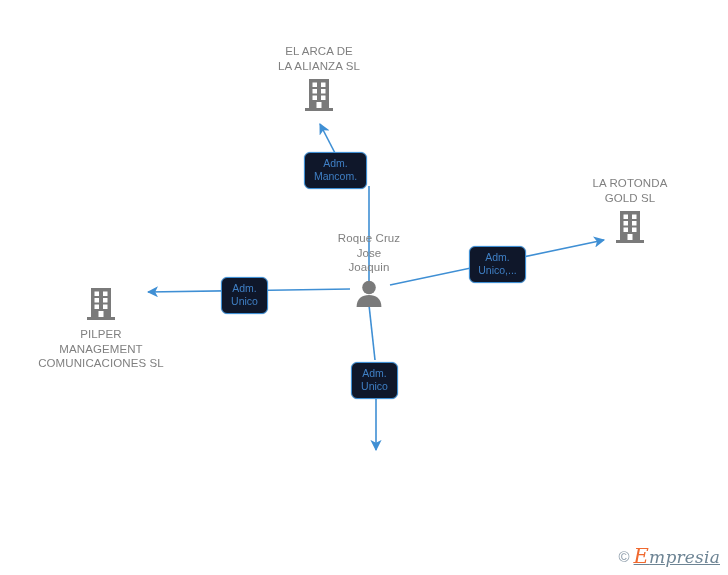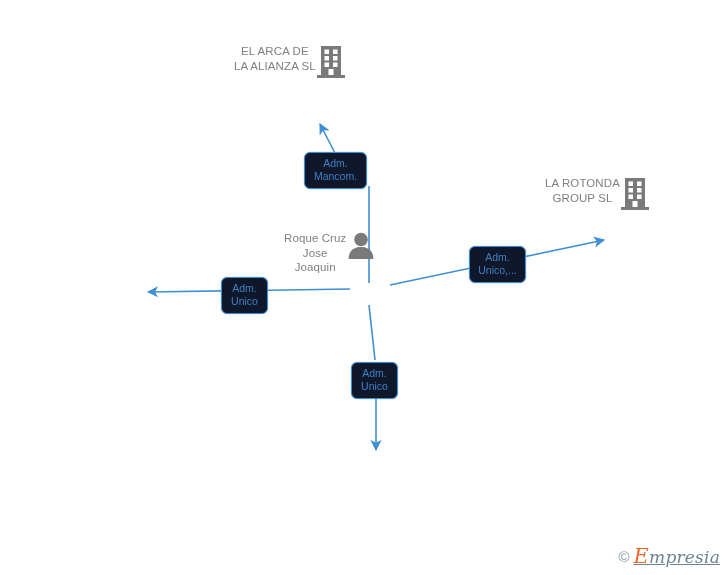--- a/index.html
+++ b/index.html
@@ -22,22 +22,22 @@
     left: 0;
     top: 0;
     width: 728px;
     height: 575px;
   }
 
   
   .node {
     position: absolute;
     display: flex;
-    flex-direction: row;
-    align-items: flex-start;
+    flex-direction: column;
+    align-items: center;
     width: 170px;
     z-index: 3;
   }
   .node-label {
     color: #808080;
     font-size: 11.5px;
     line-height: 14.5px;
     text-align: center;
     white-space: pre-line;
     letter-spacing: 0.1px;
@@ -136,34 +136,50 @@
       <rect x="17" y="12" width="4.5" height="4.5" fill="#ffffff"></rect>
       <rect x="8.5" y="18.5" width="4.5" height="4.5" fill="#ffffff"></rect>
       <rect x="17" y="18.5" width="4.5" height="4.5" fill="#ffffff"></rect>
       <rect x="12.5" y="25" width="5" height="6" fill="#ffffff"></rect>
       <rect x="1" y="31" width="28" height="3" fill="#7a7a7a"></rect>
     </svg>
   </div>
 
   <div class="node" style="left:545px; top:176px;">
     <div class="node-label above">LA ROTONDA
-GROUP SL</div>
+GOLD SL</div>
     <svg class="bldg" width="30" height="36" viewBox="0 0 30 36">
       <rect x="5" y="2" width="20" height="29" fill="#7a7a7a"></rect>
       <rect x="8.5" y="5.5" width="4.5" height="4.5" fill="#ffffff"></rect>
       <rect x="17" y="5.5" width="4.5" height="4.5" fill="#ffffff"></rect>
       <rect x="8.5" y="12" width="4.5" height="4.5" fill="#ffffff"></rect>
       <rect x="17" y="12" width="4.5" height="4.5" fill="#ffffff"></rect>
       <rect x="8.5" y="18.5" width="4.5" height="4.5" fill="#ffffff"></rect>
       <rect x="17" y="18.5" width="4.5" height="4.5" fill="#ffffff"></rect>
       <rect x="12.5" y="25" width="5" height="6" fill="#ffffff"></rect>
       <rect x="1" y="31" width="28" height="3" fill="#7a7a7a"></rect>
     </svg>
   </div>
 
+  <div class="node" style="left:15px; top:286px; width:172px;">
+    <svg class="bldg" width="30" height="36" viewBox="0 0 30 36">
+      <rect x="5" y="2" width="20" height="29" fill="#7a7a7a"></rect>
+      <rect x="8.5" y="5.5" width="4.5" height="4.5" fill="#ffffff"></rect>
+      <rect x="17" y="5.5" width="4.5" height="4.5" fill="#ffffff"></rect>
+      <rect x="8.5" y="12" width="4.5" height="4.5" fill="#ffffff"></rect>
+      <rect x="17" y="12" width="4.5" height="4.5" fill="#ffffff"></rect>
+      <rect x="8.5" y="18.5" width="4.5" height="4.5" fill="#ffffff"></rect>
+      <rect x="17" y="18.5" width="4.5" height="4.5" fill="#ffffff"></rect>
+      <rect x="12.5" y="25" width="5" height="6" fill="#ffffff"></rect>
+      <rect x="1" y="31" width="28" height="3" fill="#7a7a7a"></rect>
+    </svg>
+    <div class="node-label below">PILPER
+MANAGEMENT
+COMUNICACIONES SL</div>
+  </div>
 
   <div class="node" style="left:284px; top:231px;">
     <div class="node-label above">Roque Cruz
 Jose
 Joaquin</div>
     <svg class="person" width="30" height="28" viewBox="0 0 30 28">
       <circle cx="15" cy="8.5" r="6.8" fill="#7a7a7a"></circle>
       <path d="M 2.6 28 C 2.6 19.4 8.2 16 15 16 C 21.8 16 27.4 19.4 27.4 28 Z" fill="#7a7a7a"></path>
     </svg>
   </div>

